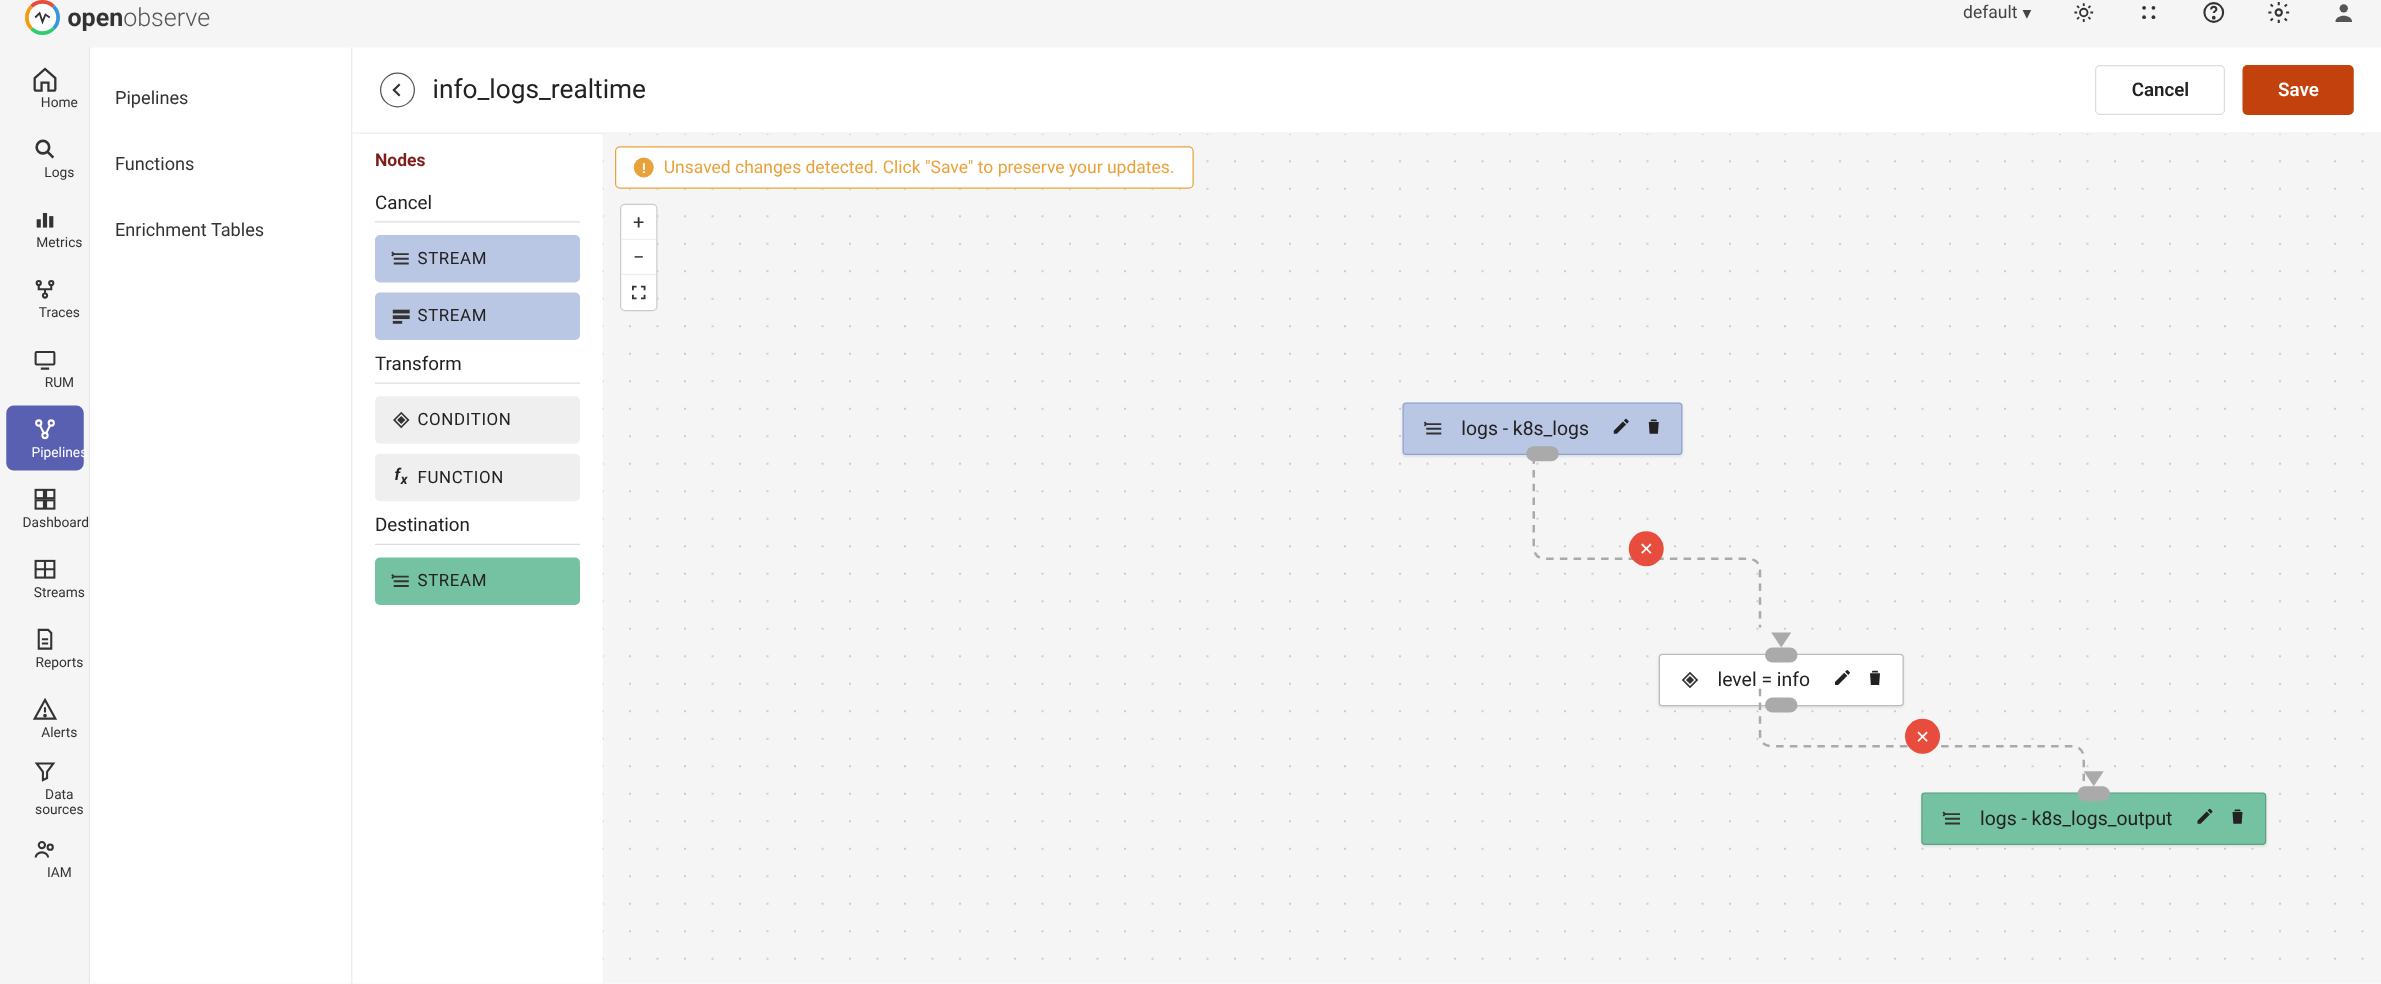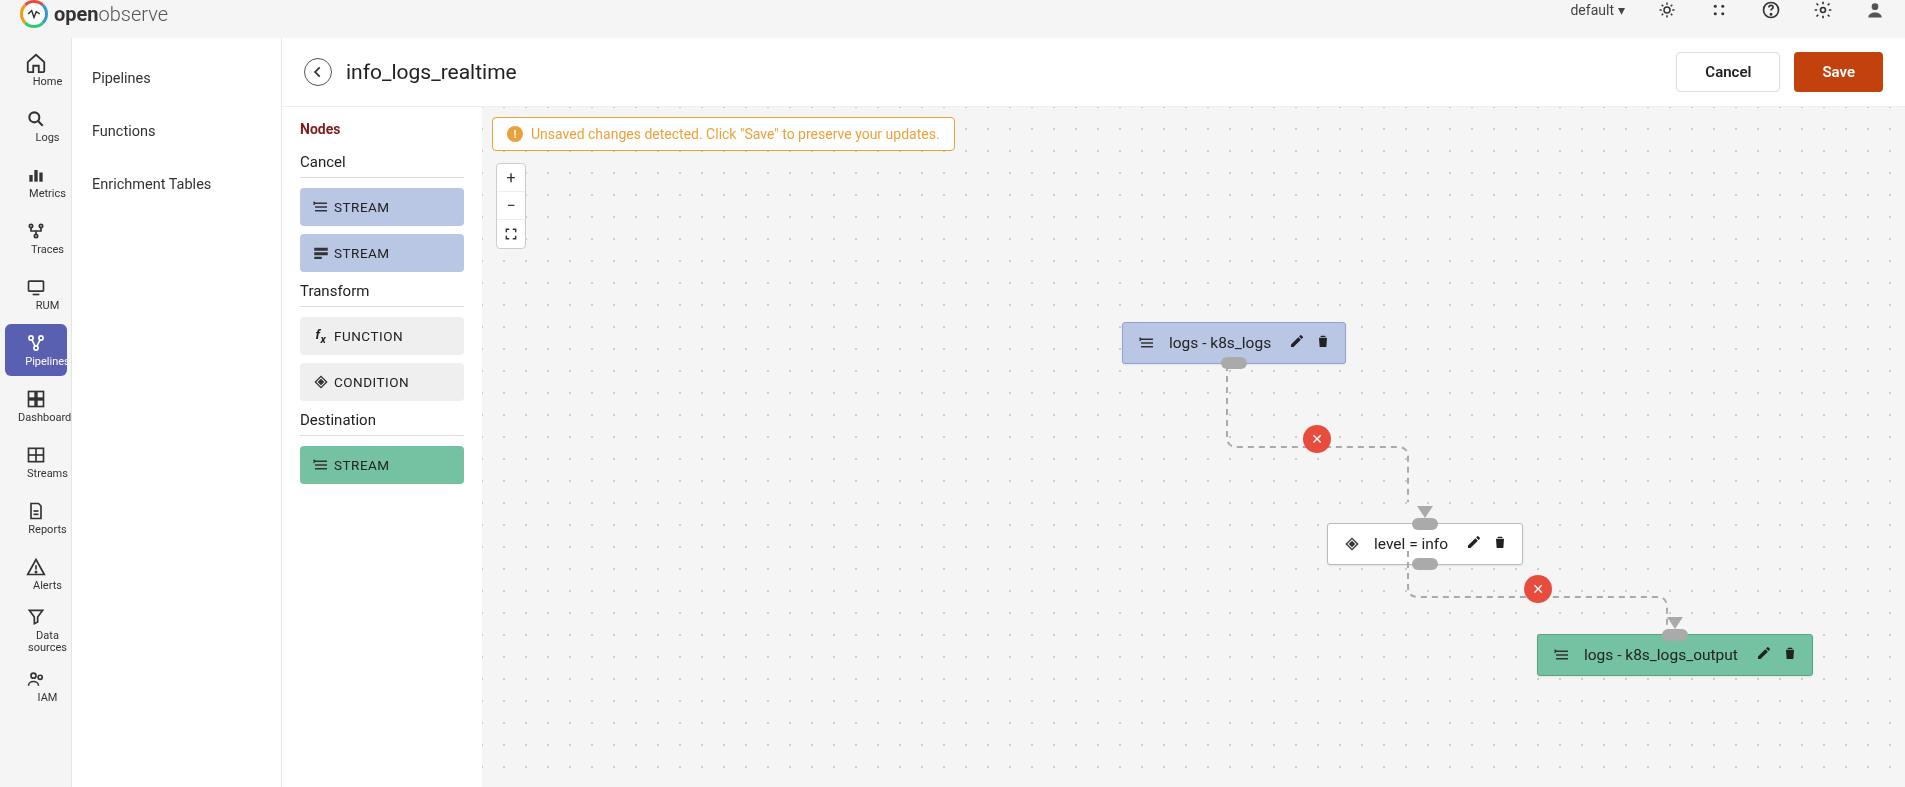--- a/index.html
+++ b/index.html
@@ -298,32 +298,32 @@
                 <rect x="3" y="11" width="18" height="4"></rect>
                 <rect x="3" y="17" width="10" height="3"></rect>
               </svg>
             </span>
             <span>STREAM</span>
           </div>
 
         <div class="pal-section">Transform</div>
         <div class="pal-block pal-grey">
             <span class="pal-icon">
-              <span style="font-style:italic;font-weight:700;font-size:13px;">f<sub>x</sub></span>
-            </span>
-            <span>FUNCTION</span>
-          </div>
-        <div class="pal-block pal-grey">
-            <span class="pal-icon">
               <svg width="16" height="16" viewBox="0 0 24 24" fill="none" stroke="#333" stroke-width="2">
                 <rect x="6" y="6" width="12" height="12" transform="rotate(45 12 12)"></rect>
                 <rect x="9.5" y="9.5" width="5" height="5" transform="rotate(45 12 12)" fill="#333"></rect>
               </svg>
             </span>
             <span>CONDITION</span>
+          </div>
+        <div class="pal-block pal-grey">
+            <span class="pal-icon">
+              <span style="font-style:italic;font-weight:700;font-size:13px;">f<sub>x</sub></span>
+            </span>
+            <span>FUNCTION</span>
           </div>
 
         <div class="pal-section">Destination</div>
         <div class="pal-block pal-green">
             <span class="pal-icon">
               <svg width="18" height="18" viewBox="0 0 24 24" stroke="#333" fill="none" stroke-width="2">
                 <line x1="4" y1="7" x2="20" y2="7"></line>
                 <line x1="4" y1="12" x2="20" y2="12"></line>
                 <line x1="4" y1="17" x2="20" y2="17"></line>
                 <polyline points="2,5 4,7 2,9"></polyline>

